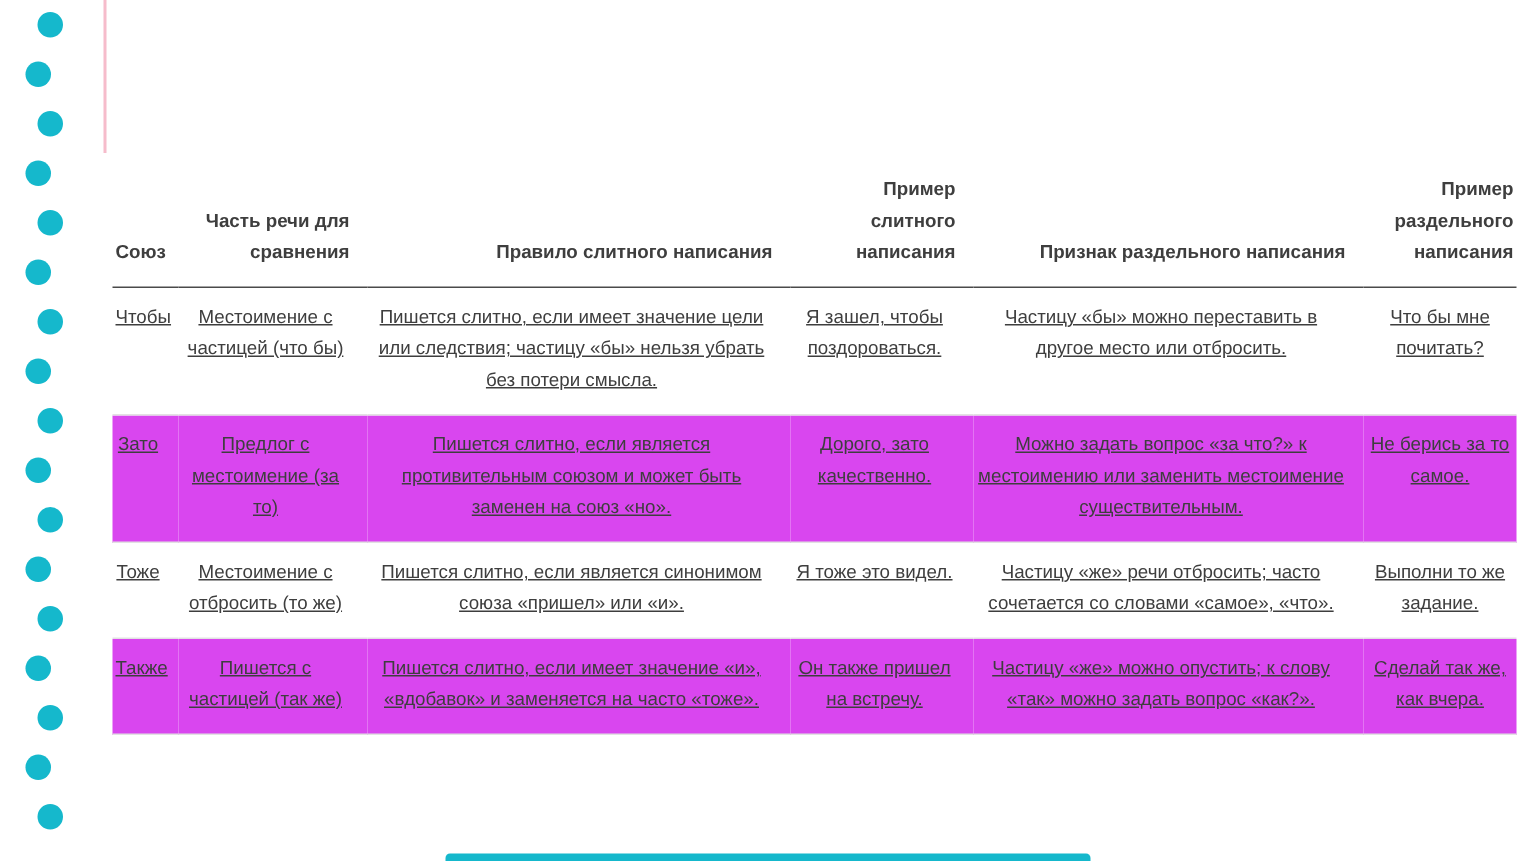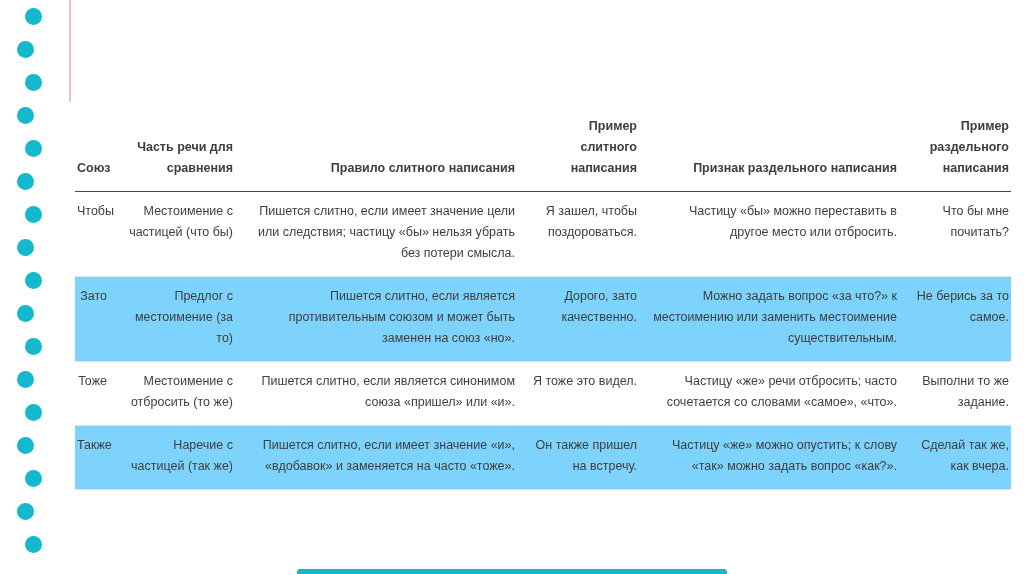--- a/index.html
+++ b/index.html
@@ -32,25 +32,25 @@
   col.c2{width:126px}
   col.c3{width:282px}
   col.c4{width:122px}
   col.c5{width:260px}
   col.c6{width:102px}
   th{
     font-weight:700;text-align:right;vertical-align:bottom;
     padding:6px 12px 12px 2px;border-bottom:1.5px solid #4a4a4a;
   }
   td{
-    vertical-align:top;text-align:right;
-    padding:9px 12px 12px 2px;border-bottom:1px solid #e2e2e2;
+    vertical-align:top;text-align:center;
+    padding:9px 12px 12px 2px;border-bottom:1px solid #e2e2e2;text-decoration:underline;
   }
   th:last-child,td:last-child{padding-right:2px;}
-  tr.alt td{background:#7dd3fc;}
+  tr.alt td{background:#d946ef;}
   
   .bottom-bar{
     position:absolute;left:50%;transform:translateX(-50%);bottom:0;
     width:430px;height:5px;background:var(--accent);border-radius:3px 3px 0 0;
   }
 </style>
 </head>
 <body>
 
 <div class="binding">
@@ -114,21 +114,21 @@
     <tr>
       <td>Тоже</td>
       <td>Местоимение с отбросить (то же)</td>
       <td>Пишется слитно, если является синонимом союза «пришел» или «и».</td>
       <td>Я тоже это видел.</td>
       <td>Частицу «же» речи отбросить; часто сочетается со словами «самое», «что».</td>
       <td>Выполни то же задание.</td>
     </tr>
     <tr class="alt">
       <td>Также</td>
-      <td>Наречие с частицей (так же)</td>
+      <td>Пишется с частицей (так же)</td>
       <td>Пишется слитно, если имеет значение «и», «вдобавок» и заменяется на часто «тоже».</td>
       <td>Он также пришел на встречу.</td>
       <td>Частицу «же» можно опустить; к слову «так» можно задать вопрос «как?».</td>
       <td>Сделай так же, как вчера.</td>
     </tr>
   </tbody>
 </table>
 
 <div class="bottom-bar"></div>
 

